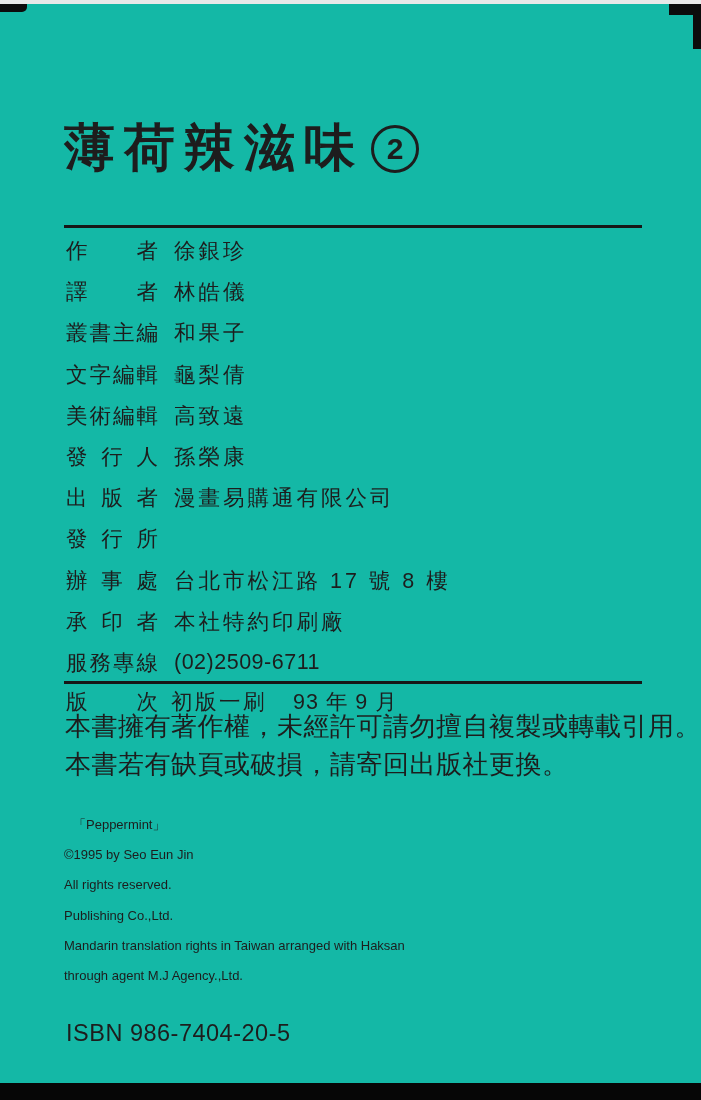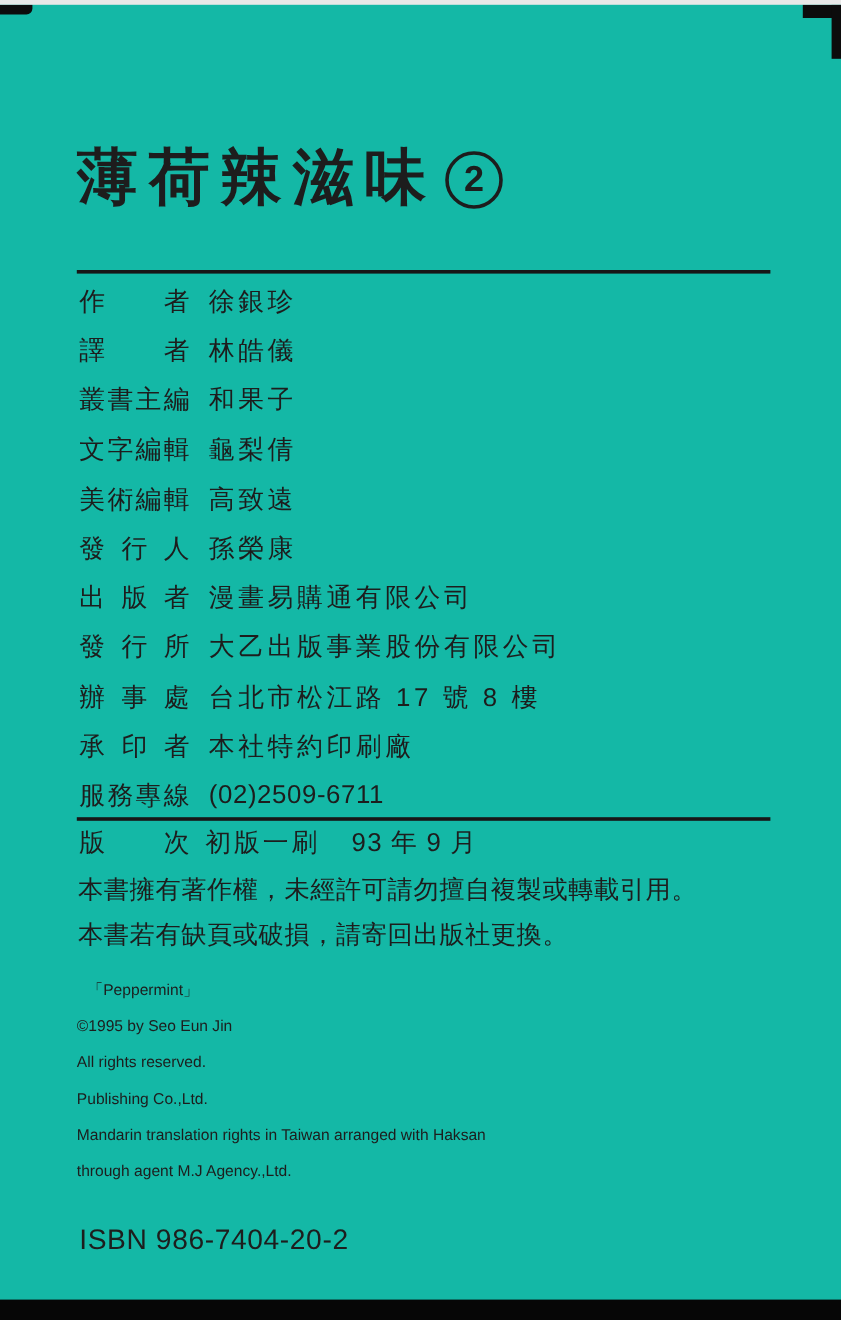--- a/index.html
+++ b/index.html
@@ -35,21 +35,21 @@
   .crow{height:41.2px;display:flex;align-items:center;font-size:21.5px;white-space:nowrap;}
   .clabel{width:92px;display:flex;justify-content:space-between;flex:none;}
   .cvalue{margin-left:16px;letter-spacing:3px;}
   .cvalue.latin{letter-spacing:0.5px;}
   
   .edition{position:absolute;left:66px;top:681px;height:32px;display:flex;align-items:center;font-size:21.5px;white-space:nowrap;}
   .edition .clabel{width:92px;}
   .ed-print{margin-left:13px;letter-spacing:2.5px;}
   .ed-date{margin-left:26px;letter-spacing:1px;}
   
-  .notices{position:absolute;left:65px;top:719px;font-size:21px;line-height:38px;letter-spacing:0.5px;white-space:nowrap;}
+  .notices{position:absolute;left:65px;top:703px;font-size:26px;line-height:38px;letter-spacing:0.5px;white-space:nowrap;}
   
   .english{position:absolute;left:64px;top:806px;font-size:13px;line-height:30.2px;white-space:nowrap;}
   .english .indent{padding-left:9px;}
   
   .isbn{position:absolute;left:66px;top:1016px;font-size:23.5px;letter-spacing:0.5px;}
 </style>
 </head>
 <body>
 
 <div class="page">
@@ -119,21 +119,20 @@
           <span>者</span>
         </div>
         <div class="cvalue">漫畫易購通有限公司</div>
       </div>
       <div class="crow">
         <div class="clabel">
           <span>發</span>
           <span>行</span>
           <span>所</span>
         </div>
-        <div class="cvalue">大乙出版事業股份有限公司</div>
       </div>
       <div class="crow">
         <div class="clabel">
           <span>辦</span>
           <span>事</span>
           <span>處</span>
         </div>
         <div class="cvalue">台北市松江路 17 號 8 樓</div>
       </div>
       <div class="crow">
@@ -173,17 +172,17 @@
 
   <div class="english">
       <div class="indent">「Peppermint」</div>
       <div>©1995 by Seo Eun Jin</div>
       <div>All rights reserved.</div>
       <div>Publishing Co.,Ltd.</div>
       <div>Mandarin translation rights in Taiwan arranged with Haksan</div>
       <div>through agent M.J Agency.,Ltd.</div>
     </div>
 
-  <div class="isbn">ISBN 986-7404-20-2</div>
+  <div class="isbn">ISBN 986-7404-20-5</div>
 
   <div class="mark m-bottom"></div>
 
 </div>
 
 </body></html>

